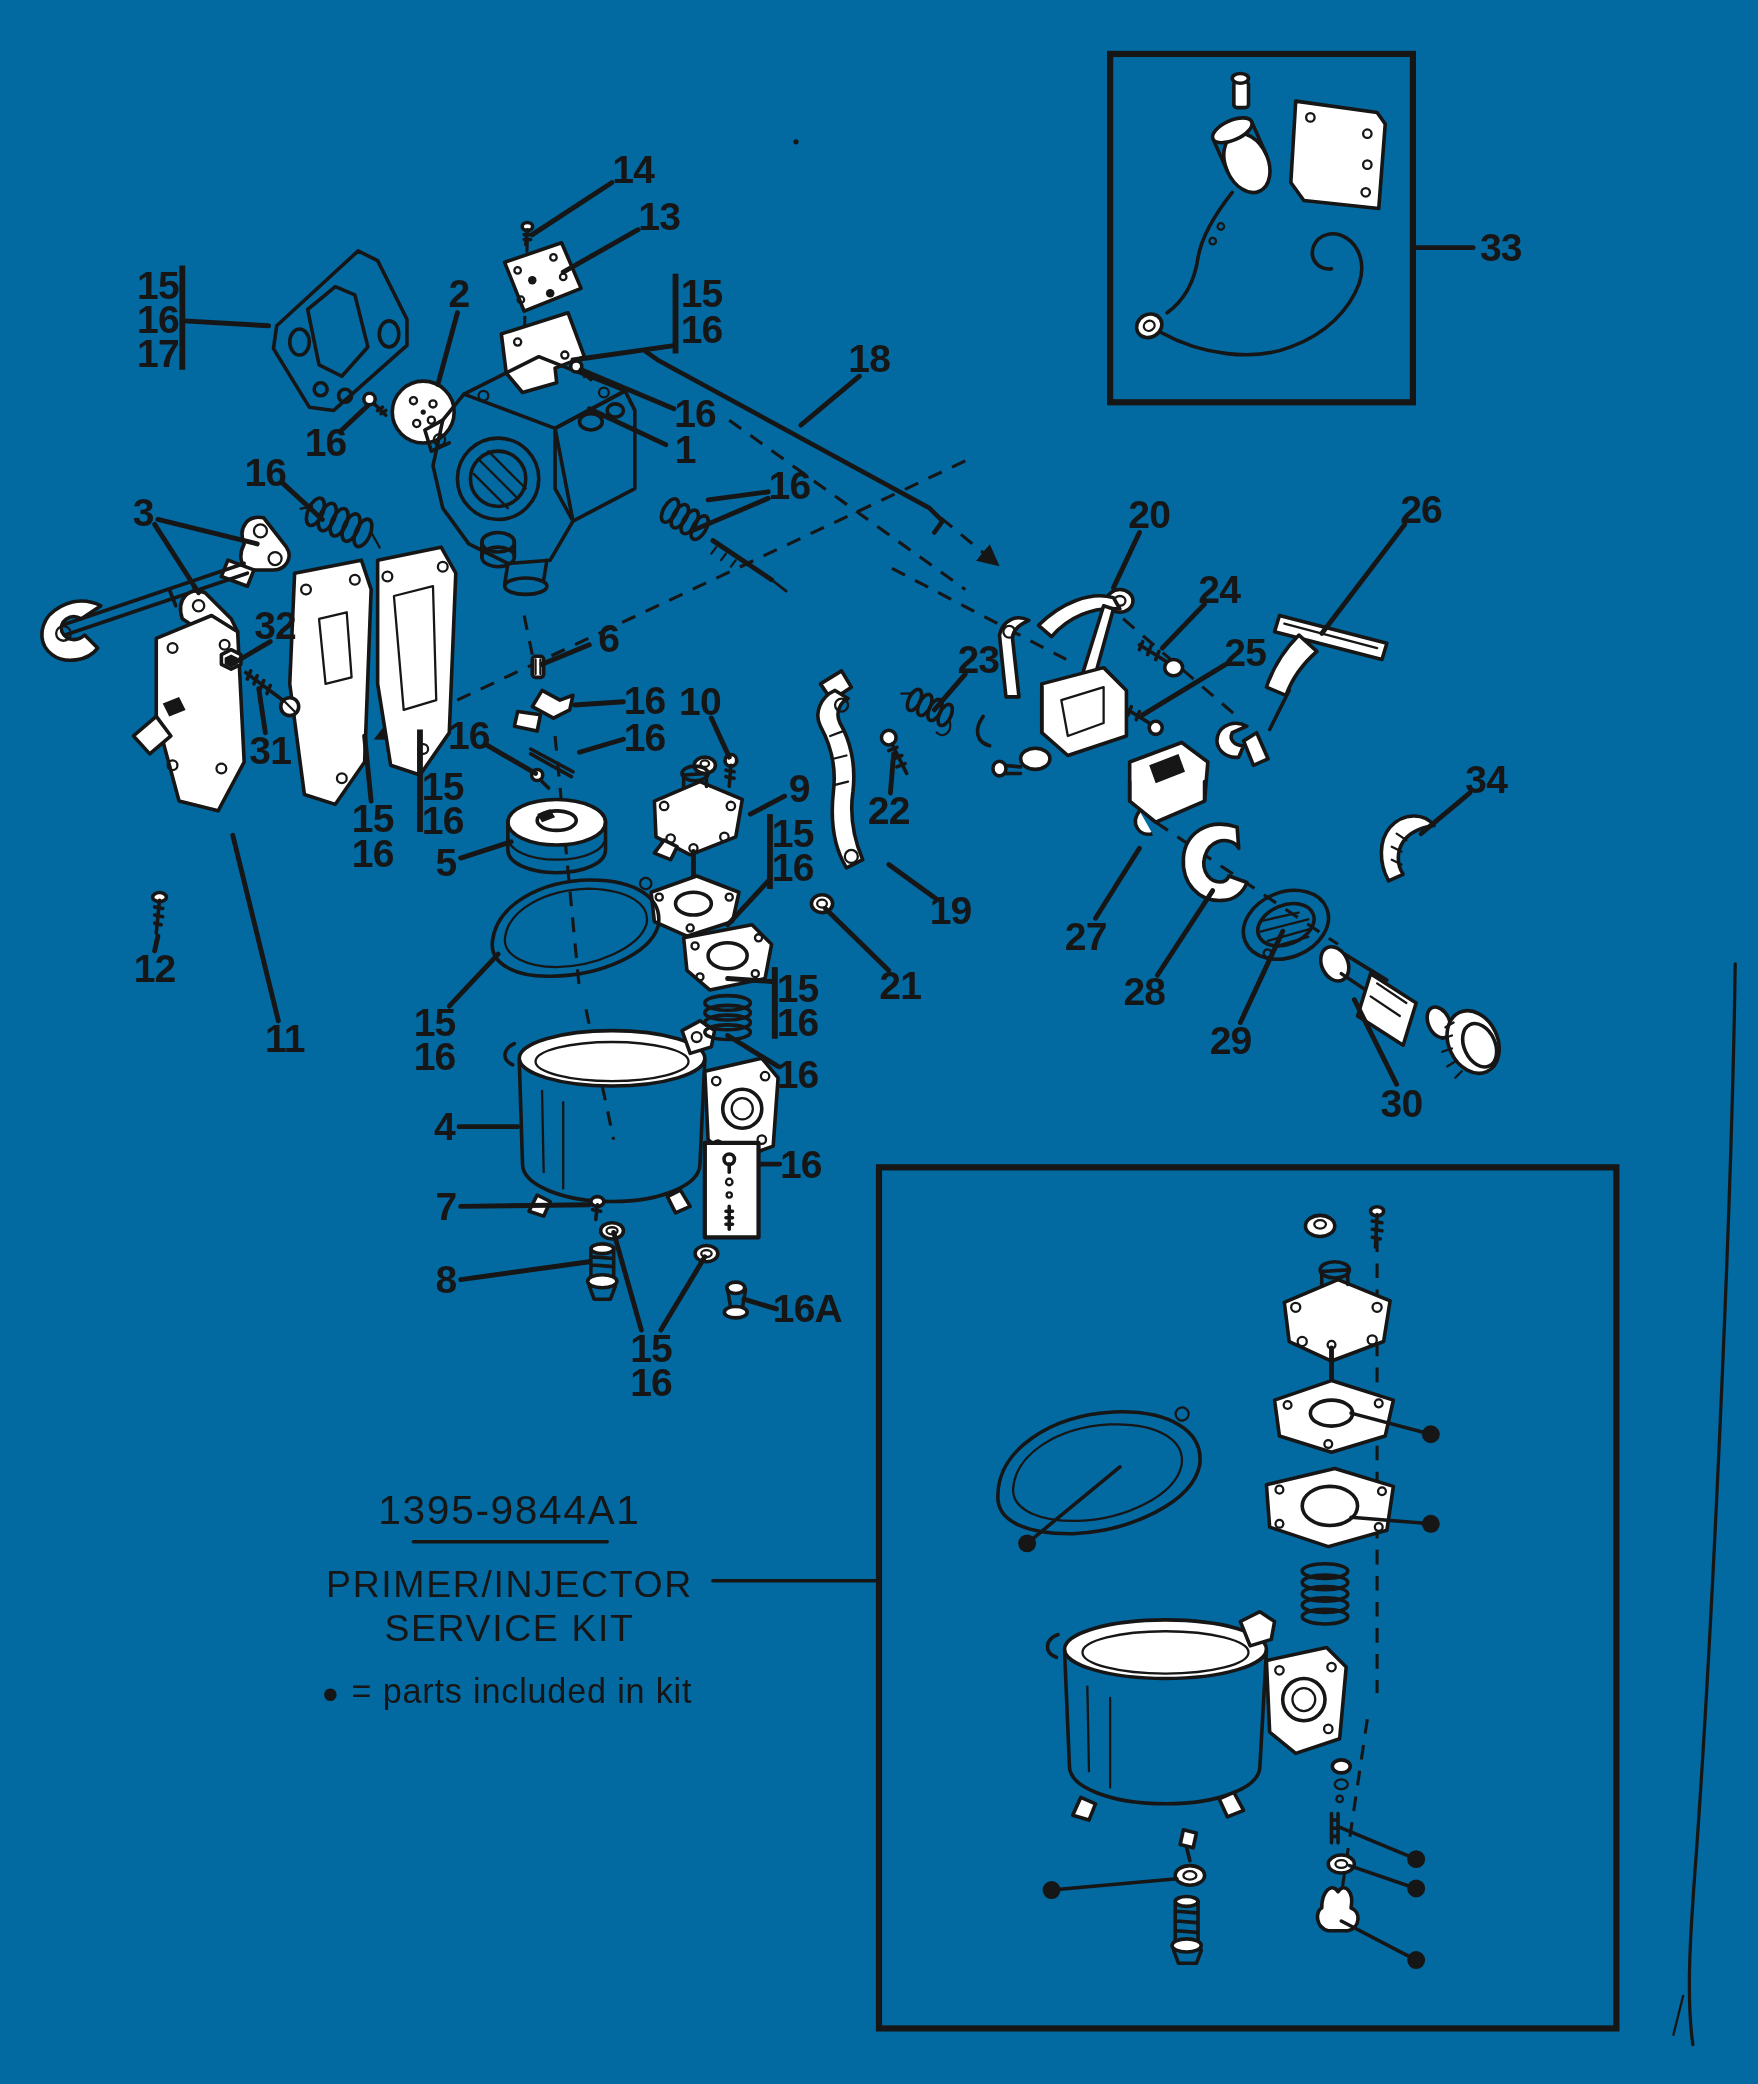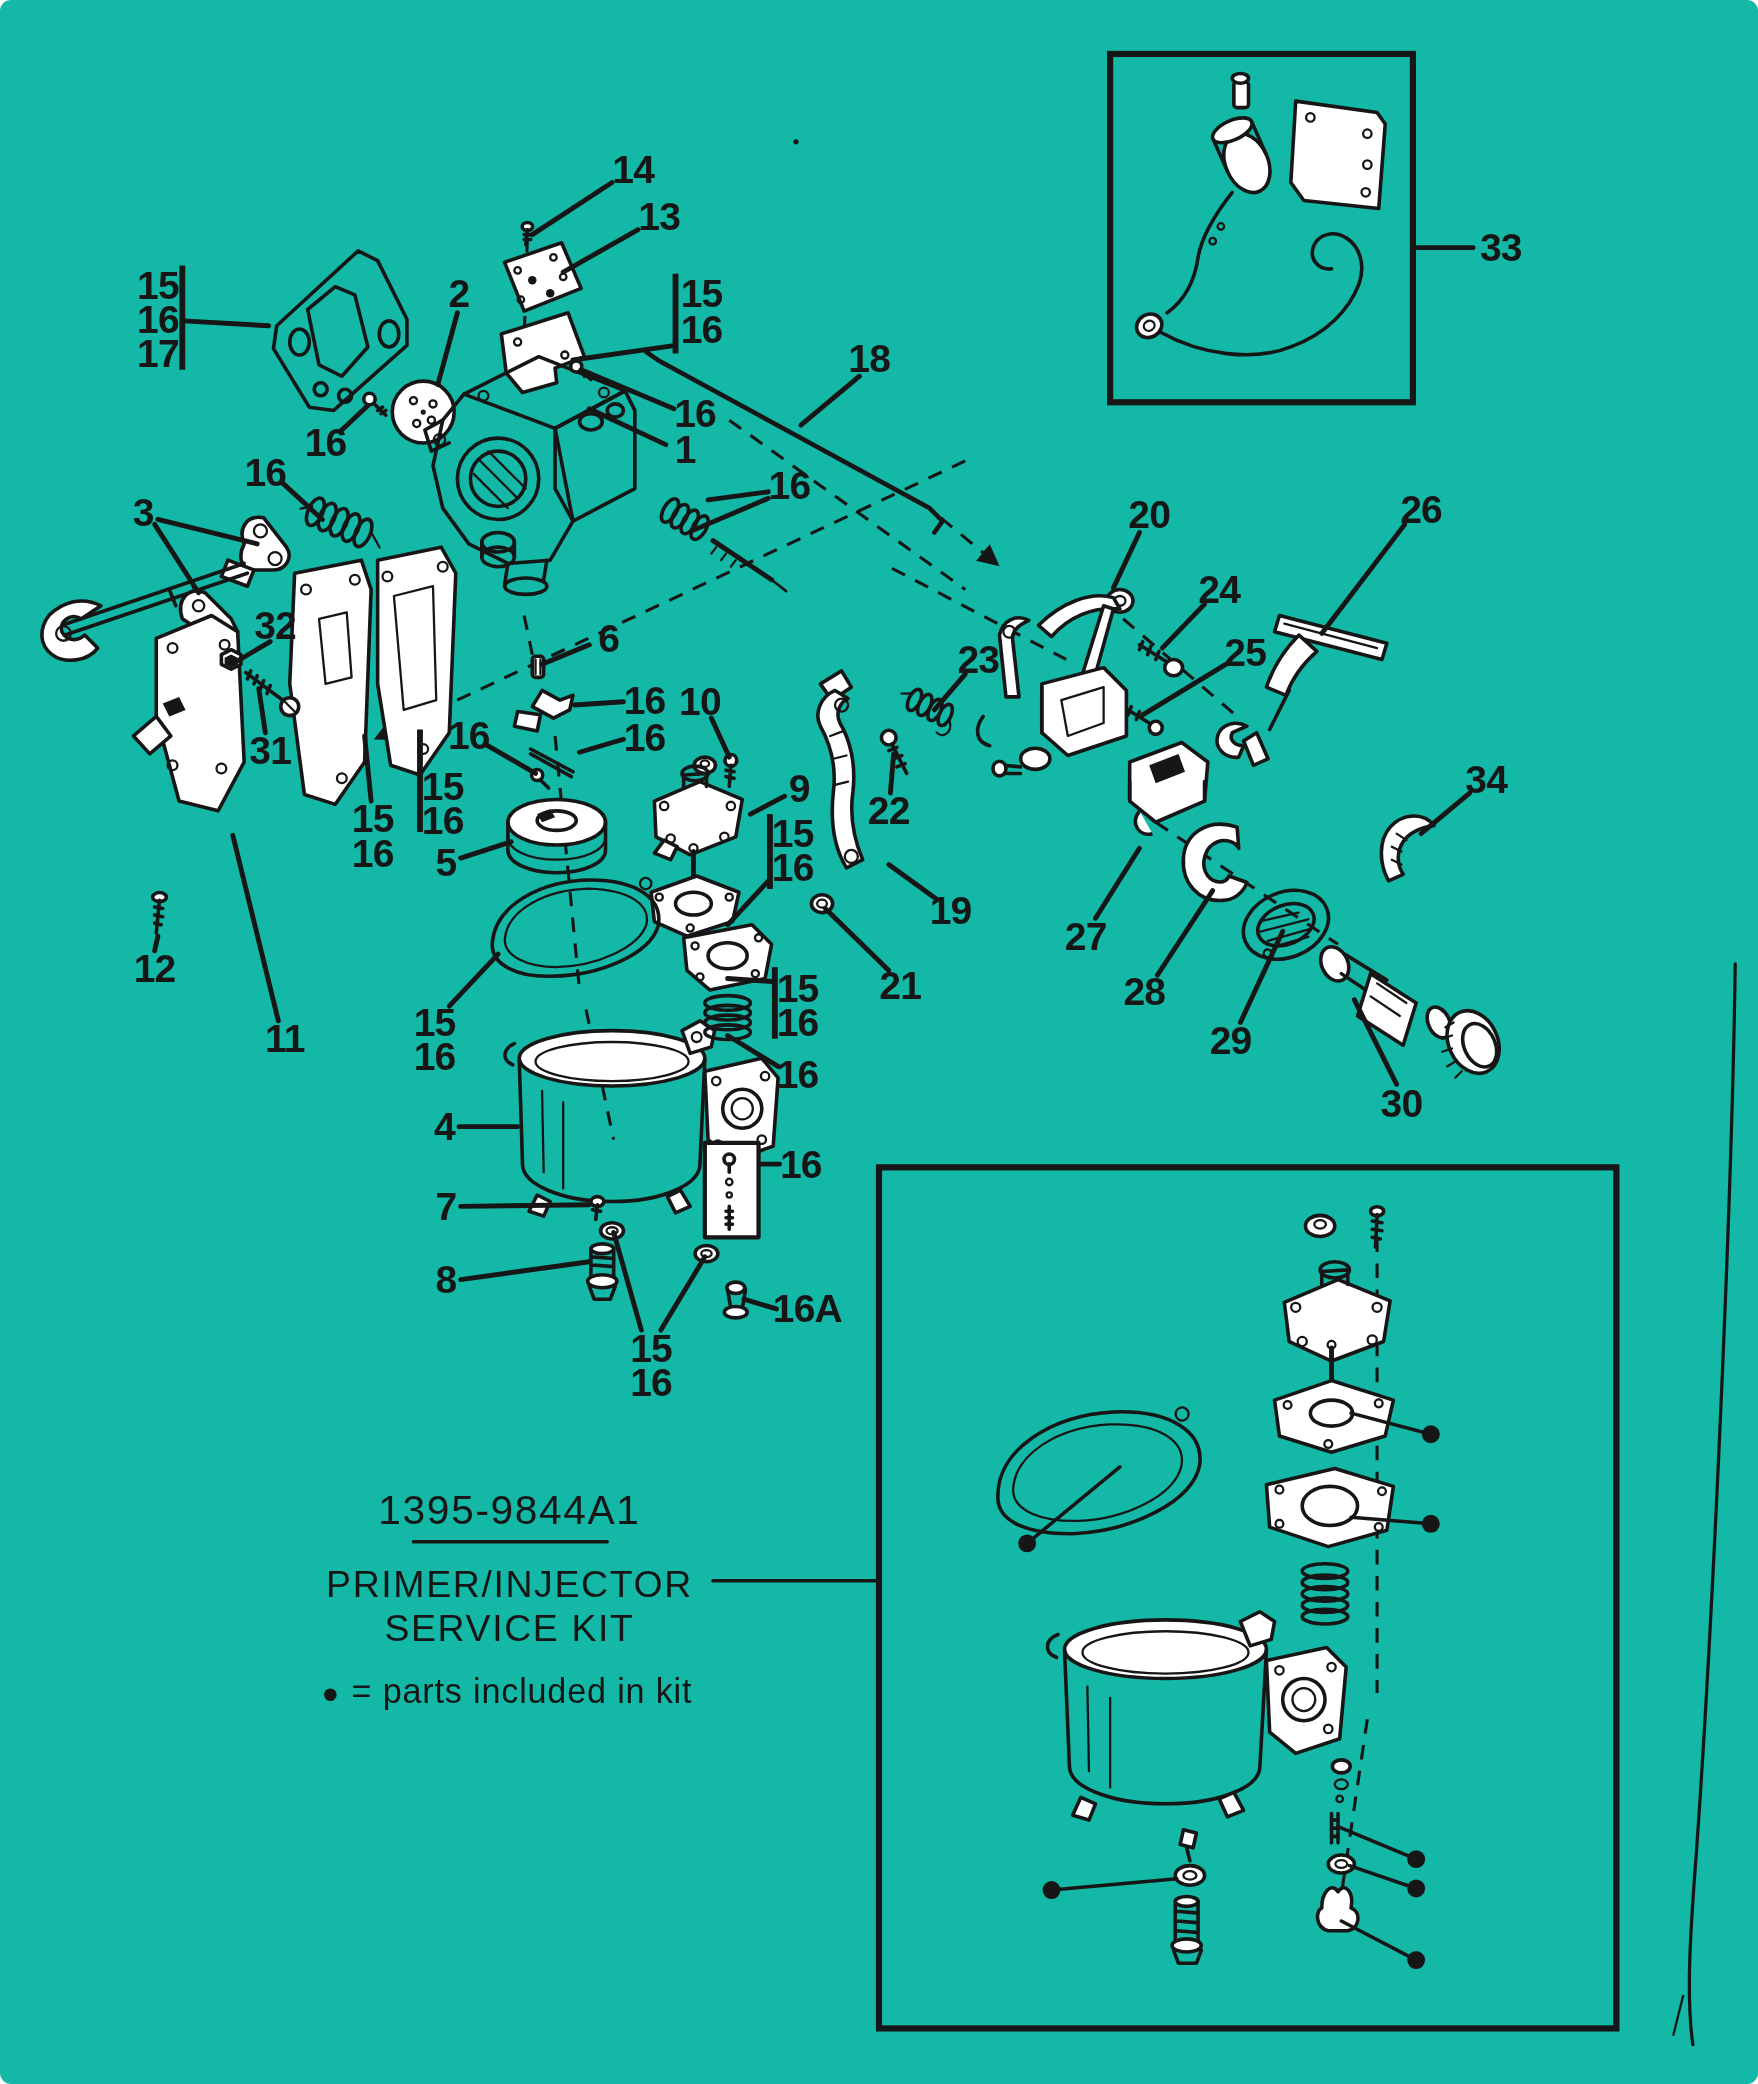--- a/index.html
+++ b/index.html
@@ -1,16 +1,16 @@
 <!DOCTYPE html>
 <html style="font-size:13px"><head>
 <meta charset="utf-8">
 <style>
   html,body{margin:0;padding:0;background:#ffffff;height:100%;}
-  .page{position:relative;width:100vw;height:100vh;background:#14b8a6;overflow:hidden;border-radius:11px;}
+  .page{position:relative;width:100vw;height:100vh;background:#0369a1;overflow:hidden;}
   svg{display:block;width:100%;height:100%;}
   .p  {fill:none;stroke:#161616;stroke-width:2.2;stroke-linejoin:round;stroke-linecap:round;}
   .pt {fill:none;stroke:#161616;stroke-width:1.4;stroke-linejoin:round;stroke-linecap:round;}
   .pf {fill:#161616;stroke:none;}
   .pw {fill:#ffffff;stroke:#161616;stroke-width:2.2;stroke-linejoin:round;}
   .ldr{stroke:#161616;stroke-width:3;stroke-linecap:round;fill:none;}
   .bar{stroke:#161616;stroke-width:3.6;stroke-linecap:butt;}
   .dsh{stroke:#161616;stroke-width:1.9;stroke-dasharray:9 7;fill:none;}
   .box{fill:none;stroke:#161616;stroke-width:3.8;}
   .lbl{font-family:"Liberation Sans",sans-serif;font-weight:700;font-size:24px;

